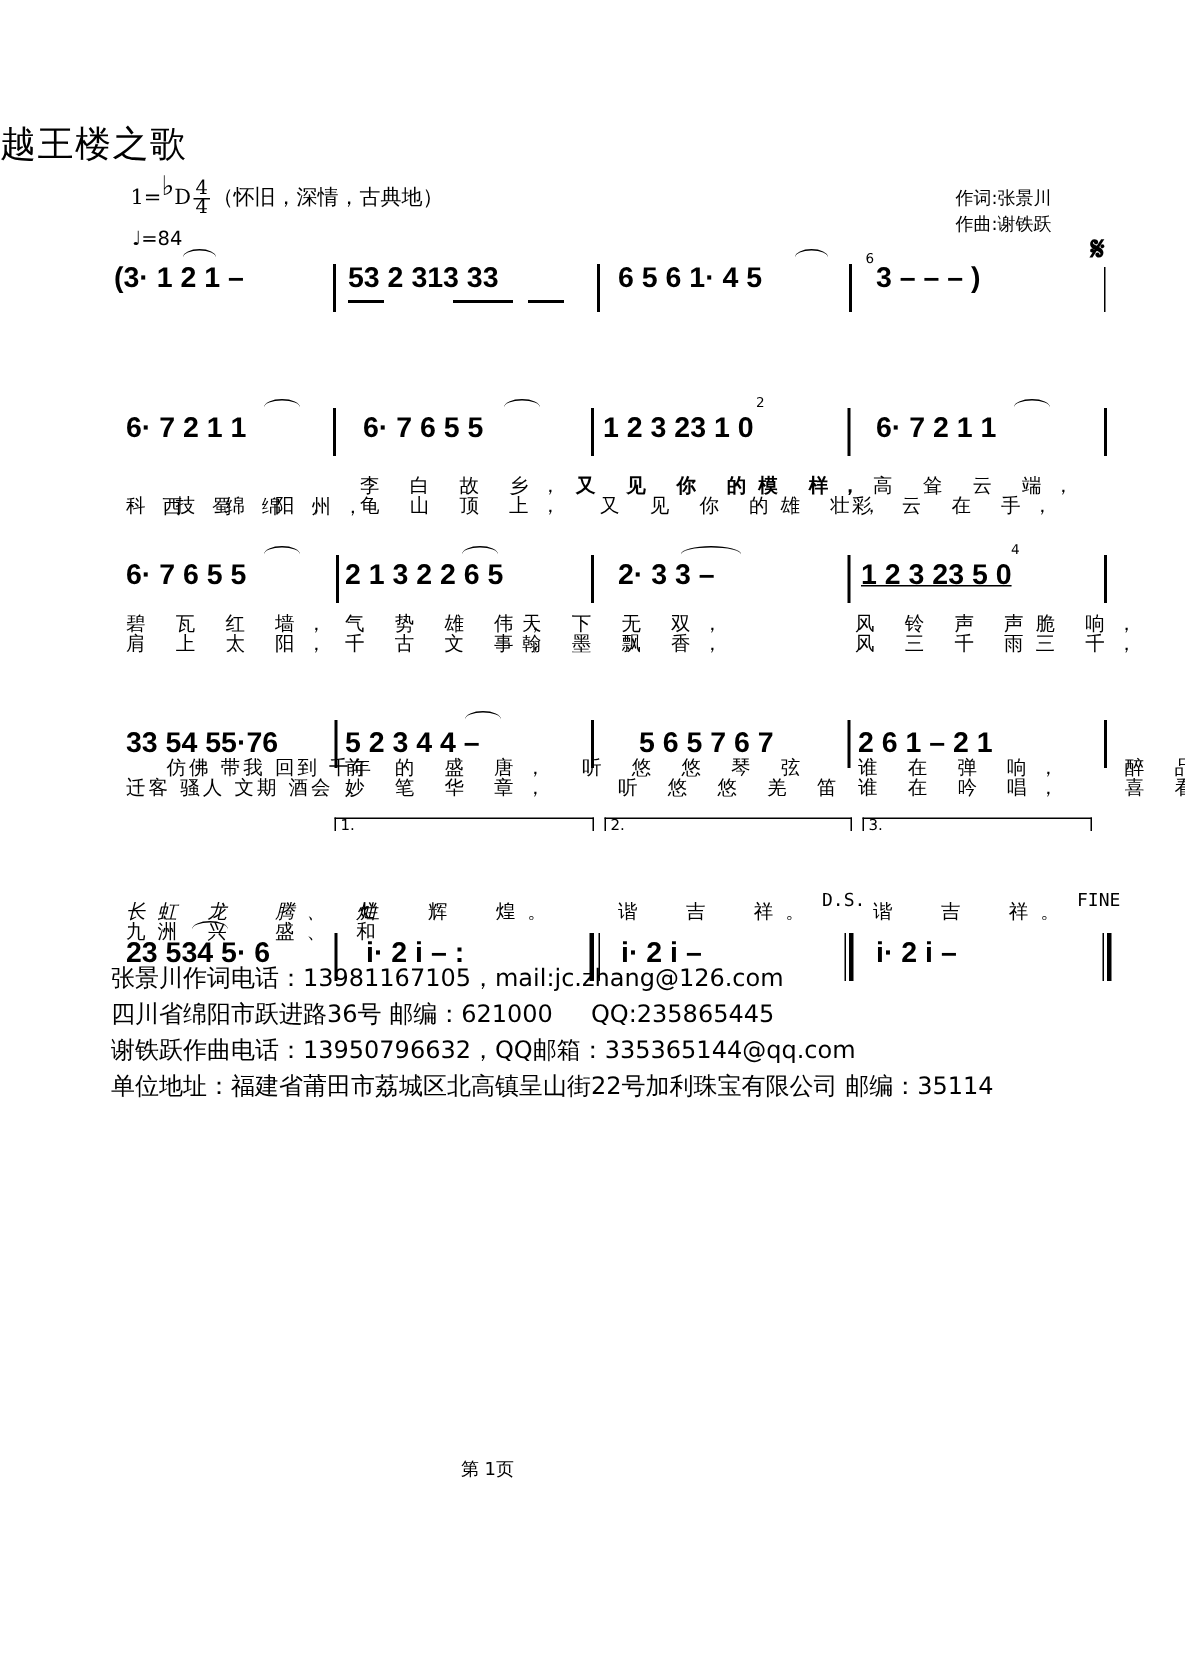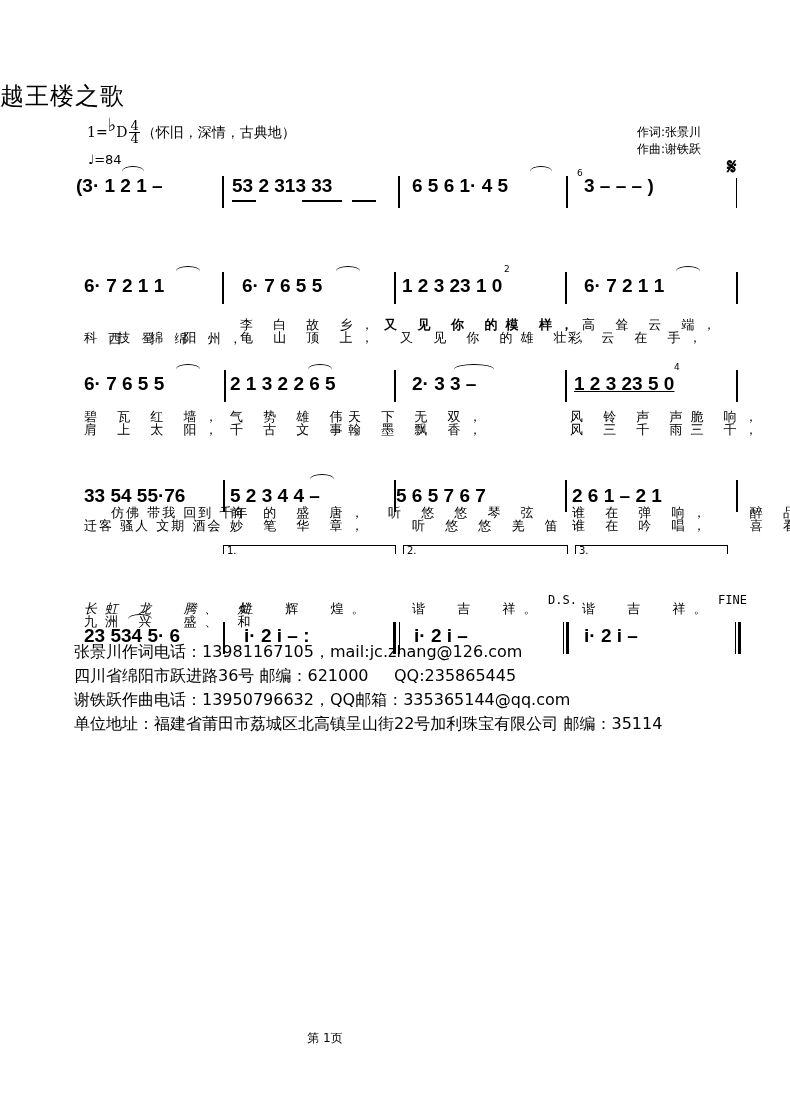--- a/index.html
+++ b/index.html
@@ -21,21 +21,21 @@
   .row { left: 0; width: 790px; height: 40px; }
   .note { position: absolute; font-size: 19px; font-weight: bold; font-family: "Liberation Sans", sans-serif; line-height: 20px; }
   .bar { position: absolute; width: 2px; background: #000; height: 32px; }
   .ul { position: absolute; height: 2px; background: #000; }
   .slur { position: absolute; height: 10px; border-top: 1.5px solid #000; border-radius: 50% 50% 0 0; }
   .grace { position: absolute; font-size: 9px; }
   .lyric { position: absolute; font-size: 13px; letter-spacing: 8px; white-space: pre; line-height: 14px; }
   .volta { position: absolute; border-top: 1px solid #000; border-left: 1px solid #000; border-right: 1px solid #000; height: 8px; font-size: 10px; padding-left: 3px; line-height: 10px; }
   .mark { position: absolute; font-family: "DejaVu Sans Mono", monospace; font-size: 12px; }
   .contact { left: 74px; font-size: 16px; font-family: "DejaVu Sans", sans-serif; white-space: pre; }
-  .footer { left: 0; width: 650px; top: 1030px; text-align: center; font-size: 12px; }
+  .footer { left: 0; width: 650px; top: 971px; text-align: center; font-size: 12px; }
 </style>
 </head>
 <body>
 
 <div class="abs title">越王楼之歌</div>
 
 <div class="abs key">
   <span>1=</span><span class="flat">♭</span><span>D</span><span class="frac"><span class="num">4</span><span class="den">4</span></span><span class="style-note">（怀旧，深情，古典地）</span>
 </div>
 <div class="abs tempo">♩=84</div>
@@ -108,21 +108,21 @@
 <div class="abs lyric" style="left:84px;top:423px;">肩 上 太 阳，</div>
 <div class="abs lyric" style="left:230px;top:423px;">千 古 文 事，</div>
 <div class="abs lyric" style="left:348px;top:423px;">翰 墨 飘 香，</div>
 <div class="abs lyric" style="left:570px;top:423px;">风 三 千 雨三 千，</div>
 
 <div class="abs row" style="top:470px;margin-top:16px;">
   <span class="note" style="left:84px;">33 54 55·76</span>
   <div class="bar" style="left:223px;top:-6px;"></div>
   <span class="note" style="left:230px;">5 2 3 4 4 –</span>
   <div class="bar" style="left:394px;top:-6px;"></div>
-  <span class="note" style="left:396px;">5 6 5 7 6 7</span>
+  <span class="note" style="left:426px;">5 6 5 7 6 7</span>
   <div class="bar" style="left:565px;top:-6px;"></div>
   <span class="note" style="left:572px;">2 6 1 – 2 1</span>
   <div class="bar" style="left:736px;top:-6px;"></div>
   <div class="slur" style="left:310px;top:-12px;width:24px;"></div>
 </div>
 <div class="abs lyric" style="left:71px;top:506px;letter-spacing:2px;margin-left:40px;">仿佛 带我 回到 千年</div>
 <div class="abs lyric" style="left:230px;top:506px;">前 的 盛 唐，</div>
 <div class="abs lyric" style="left:388px;top:506px;">听 悠 悠 琴 弦</div>
 <div class="abs lyric" style="left:572px;top:506px;">谁 在 弹 响，   醉 品</div>
 <div class="abs lyric" style="left:84px;top:519px;letter-spacing:2px;text-align:right;">迁客 骚人 文期 酒会</div>

